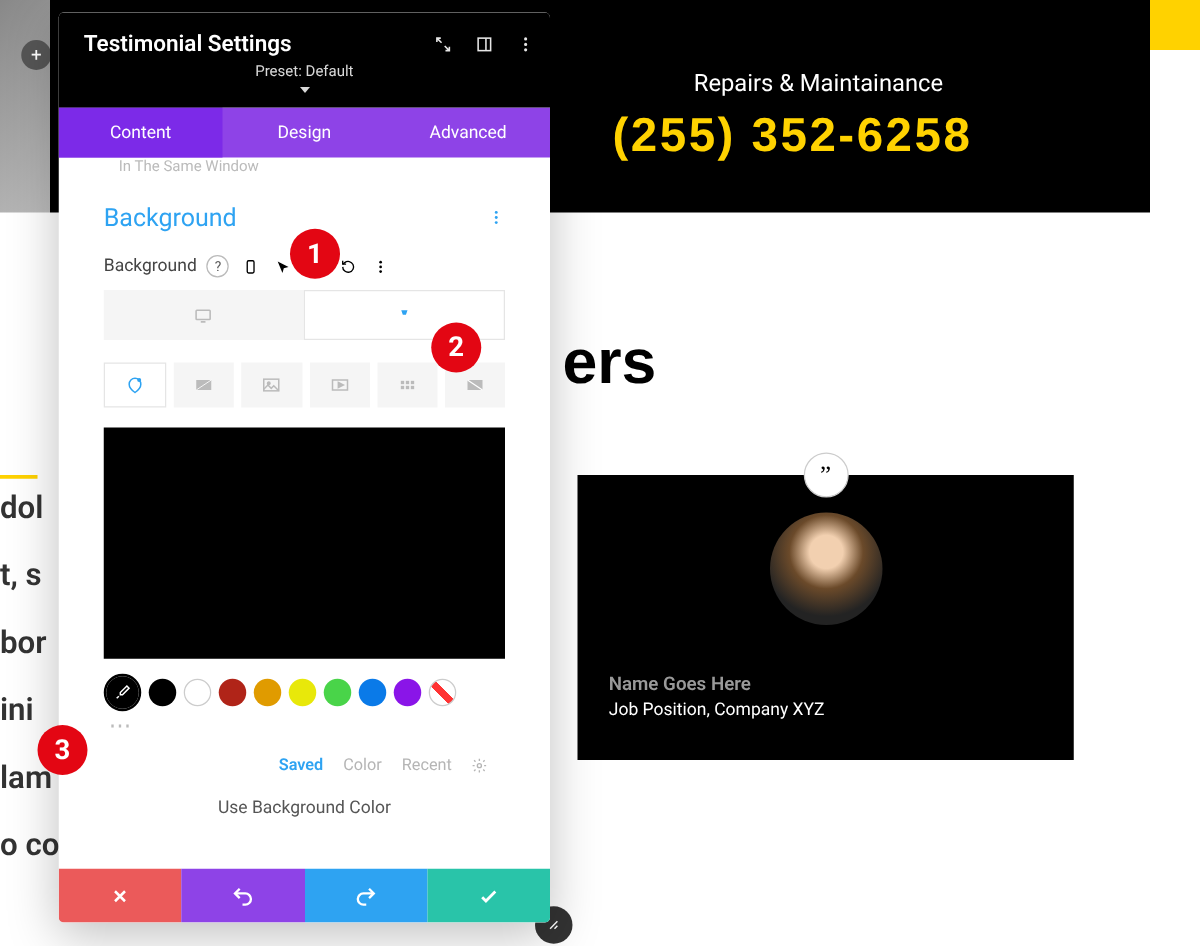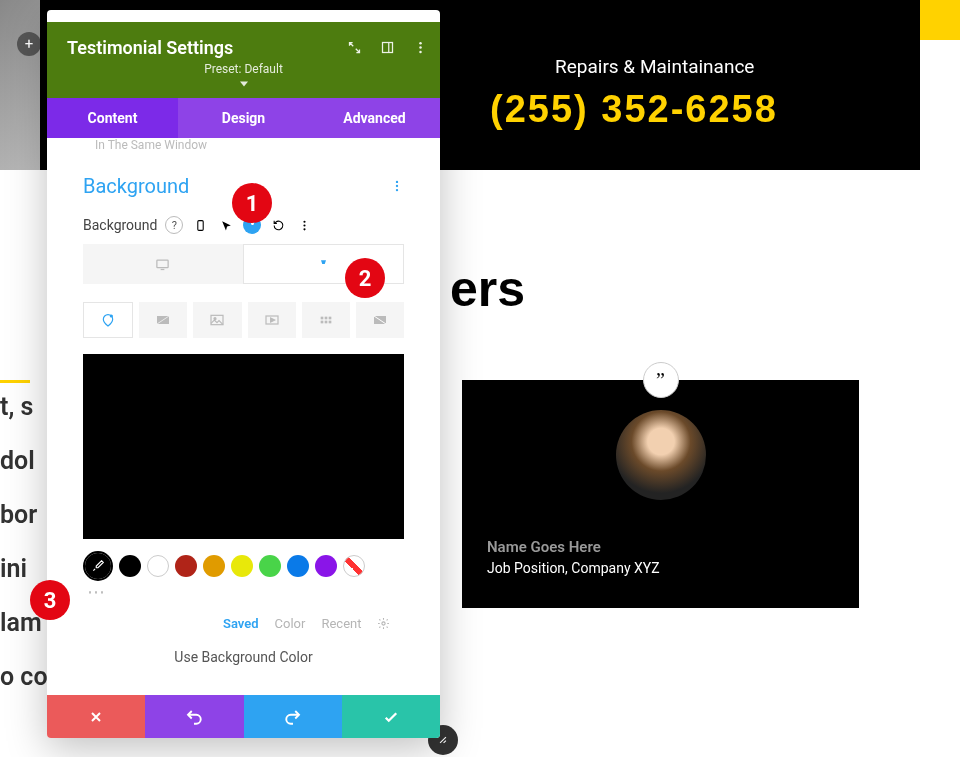--- a/index.html
+++ b/index.html
@@ -91,30 +91,30 @@
   }
 
   
   .panel {
     position:absolute; left:47px; top:10px; width:393px; height:728px;
     background:#fff; border-radius:4px;
     box-shadow:0 10px 40px rgba(0,0,0,.25);
     overflow:hidden;
   }
   .panel-header {
-    background:#4d7c0f; color:#fff; padding:15px 20px 10px 20px; position:relative;margin-top:12px;
+    background:#000000; color:#fff; padding:15px 20px 10px 20px; position:relative;
   }
   .panel-title { font-size:18px; font-weight:600; }
   .panel-preset { font-size:12px; opacity:.85; margin-top:4px; display:flex; align-items:center; gap:4px;flex-direction:column;}
   .panel-icons { position:absolute; right:12px; top:18px; display:flex; gap:18px;}
   .panel-icon { width:15px; height:15px; opacity:.9; cursor:pointer; color:#fff;}
   .tabs {
     display:flex; background:#8e43e7; color:#fff;
   }
-  .tab { flex:1; text-align:center; padding:12px 0; font-size:14px; font-weight:700; cursor:pointer;}
+  .tab { flex:1; text-align:center; padding:12px 0; font-size:14px; font-weight:400; cursor:pointer;}
   .tab.active { background:#7c2ae8;}
   .panel-body { padding:0 36px; height:calc(100% - 118px); overflow:hidden; }
   .dropdown-shadow {
     margin-top:0; height:18px; line-height:15px; padding:0 12px; font-size:12px; color:#bbb;
     border-top:none;
   }
 
   .section-head {
     display:flex; align-items:center; justify-content:space-between; margin-top:18px;
   }
@@ -191,22 +191,22 @@
   <div class="add-circle">+</div>
 
   <div class="header">
     <div class="tagline">Repairs &amp; Maintainance</div>
     <div class="phone">(255) 352-6258</div>
   </div>
 
   <div class="main-heading">ers</div>
   <div class="yellow-line"></div>
   <div class="left-text">
+    <div>dol</div>
     <div>t, s</div>
-    <div>dol</div>
     <div>bor</div>
     <div>ini</div>
     <div>lam</div>
     <div>o co</div>
   </div>
   <div class="vbar"></div>
 
   <div class="testimonial-card">
     <div class="quote-bubble">”</div>
     <div class="avatar"></div>

